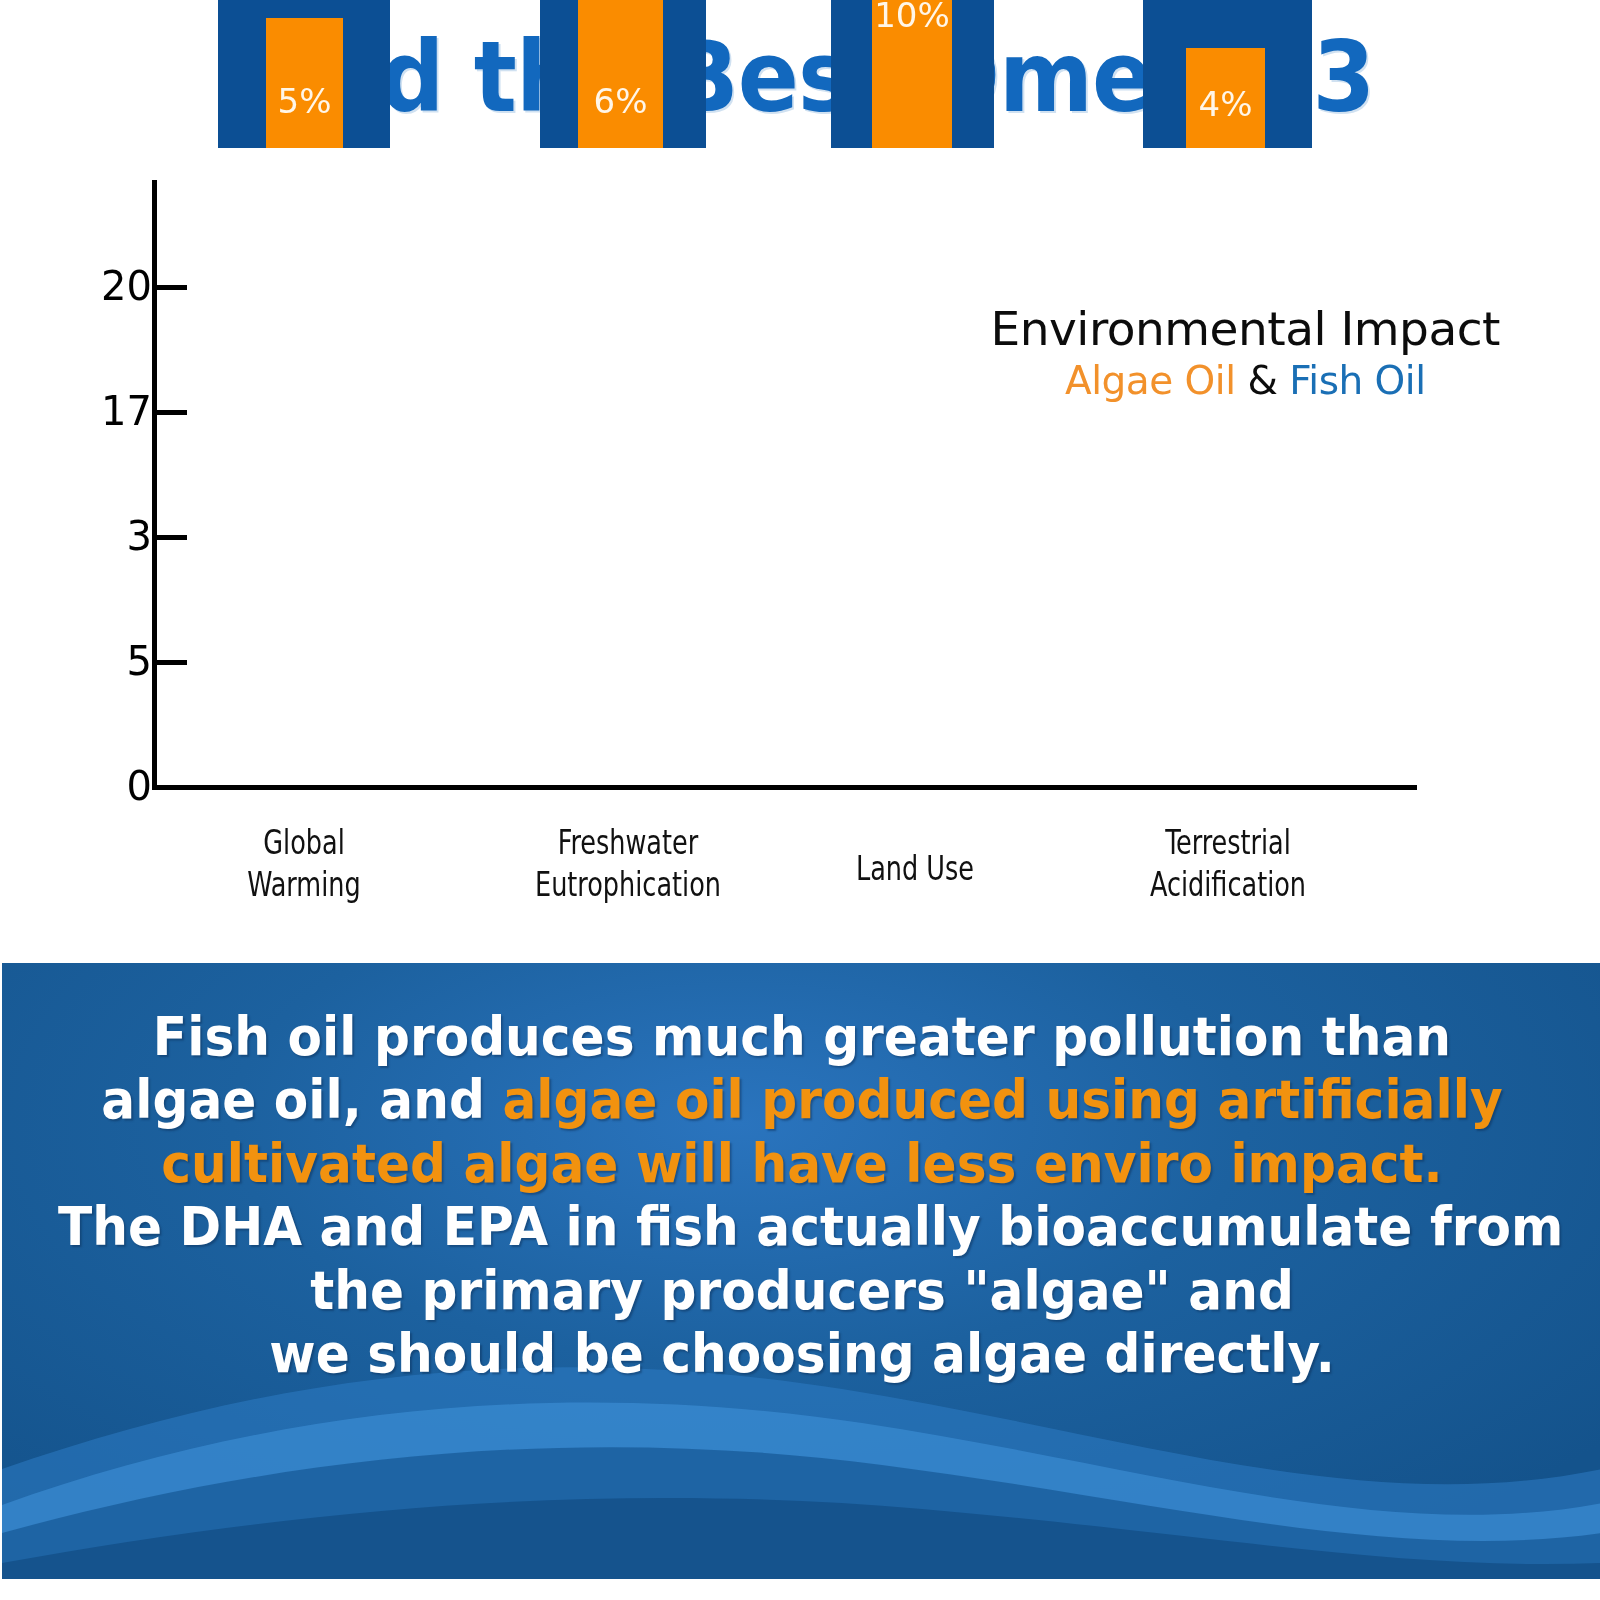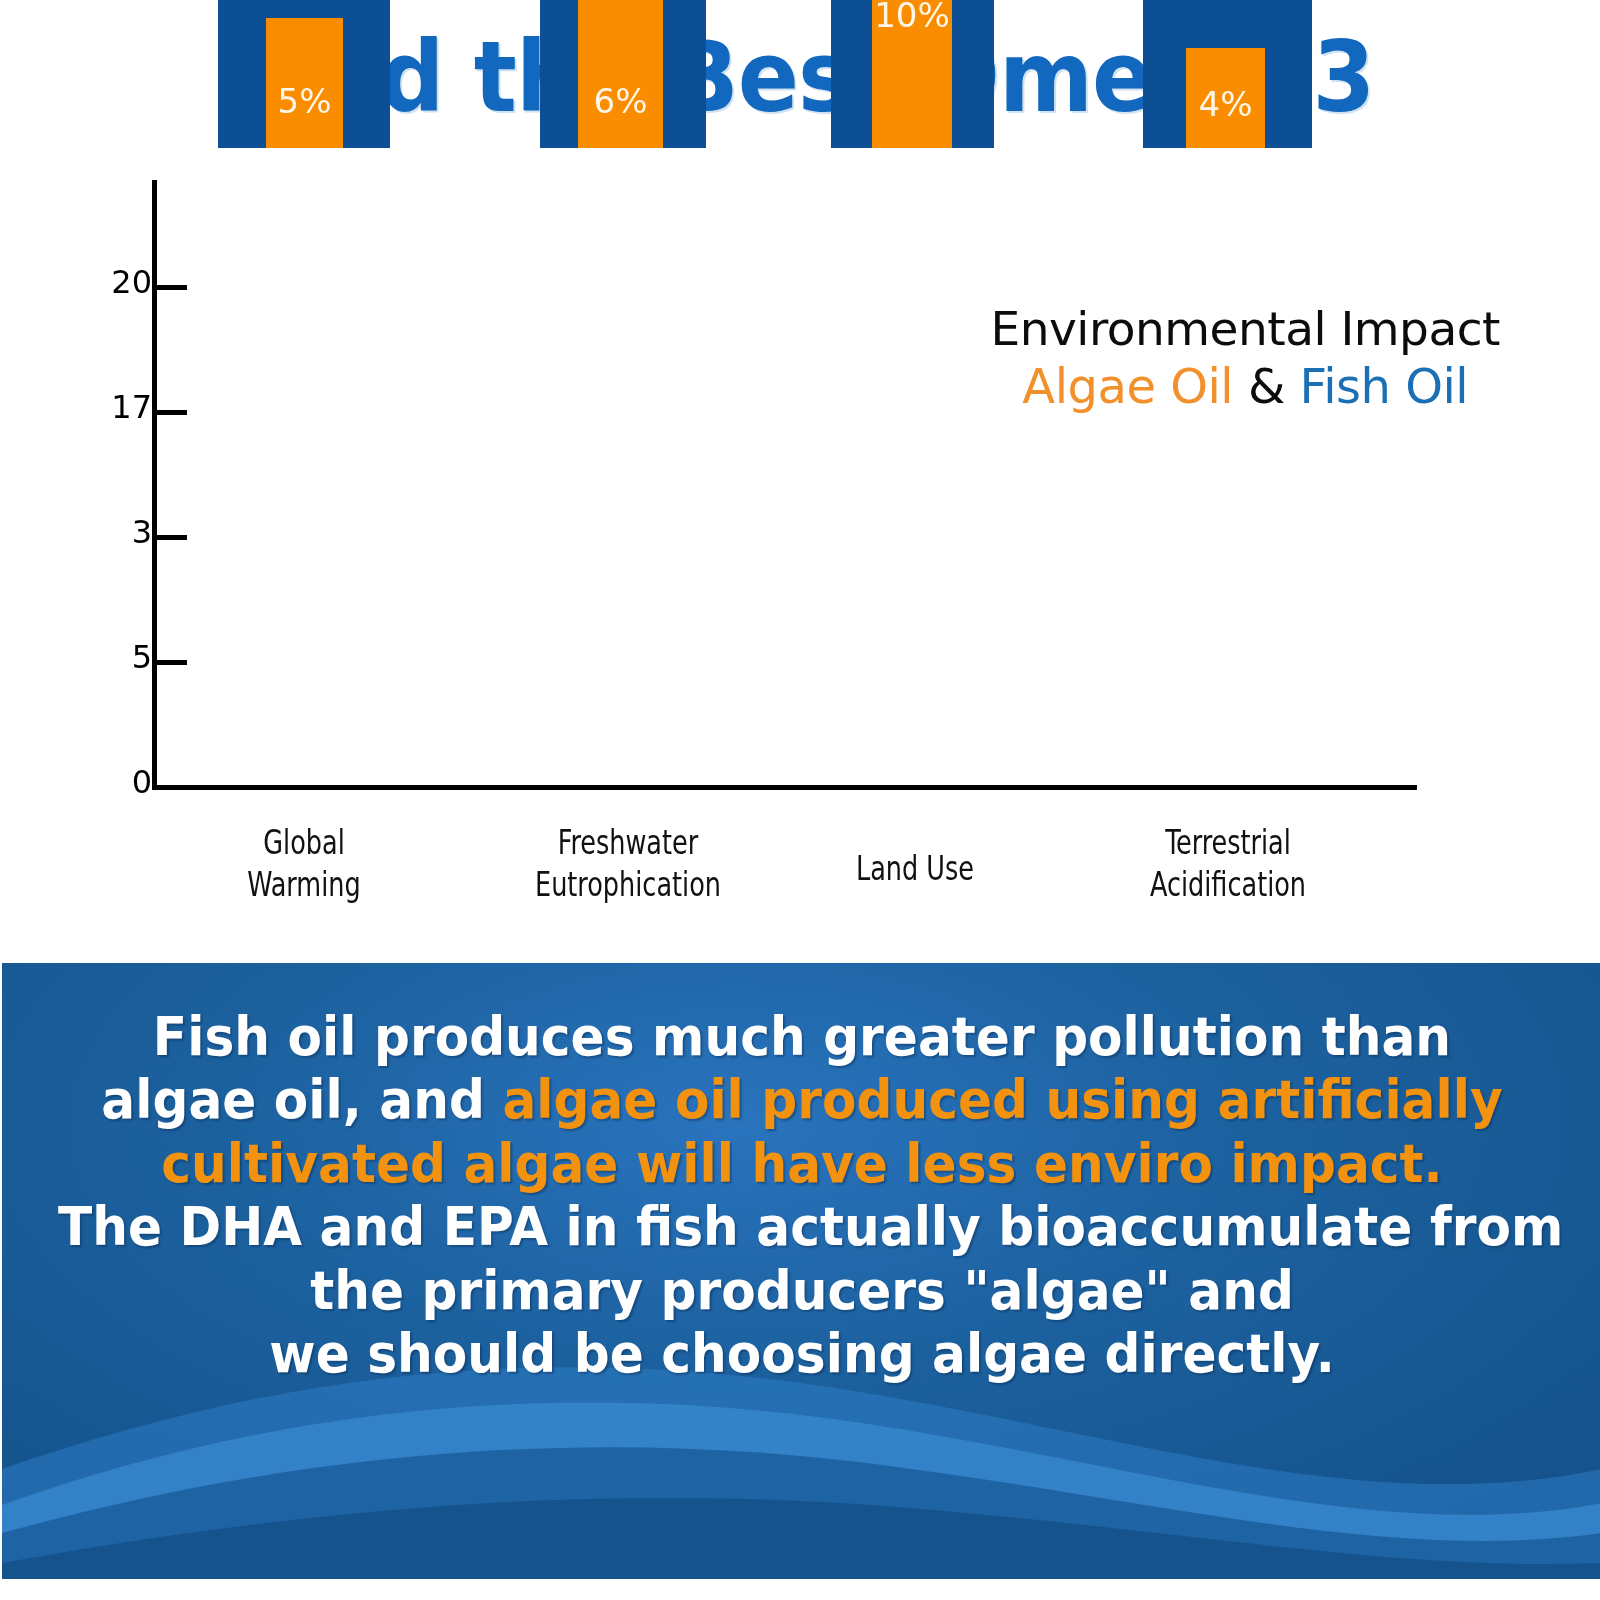--- a/index.html
+++ b/index.html
@@ -30,21 +30,21 @@
   .chart-wrap { position: absolute; left: 0; top: 0; width: 1600px; height: 960px; }
 
   .axis-y { position: absolute; left: 152px; top: 180px; width: 5px; height: 610px; background: #000; }
   .axis-x { position: absolute; left: 152px; top: 785px; width: 1265px; height: 5px; background: #000; }
 
   .ytick { position: absolute; left: 155px; width: 32px; height: 5px; background: #000; }
   .ylabel {
     position: absolute; right: 1448px; width: 70px;
     text-align: right;
     font-family: "DejaVu Sans", sans-serif;
-    font-size: 32px; color: #000; font-weight: 500;
+    font-size: 40px; color: #000; font-weight: 500;
   }
 
   .bar-group { position: absolute; bottom: 0; }
   .bar-blue {
     position: absolute; bottom: 0; left: 0;
     background: #0C4F94;
   }
   .bar-orange {
     position: absolute; bottom: 0;
     background: #FA8C00;
@@ -70,21 +70,21 @@
 
   
   .legend { position: absolute; right: 100px; top: 300px; text-align: center; }
   .legend-l1 {
     font-family: "DejaVu Sans", sans-serif;
     font-size: 47px; color: #0c0c0c; line-height: 1.22;
     letter-spacing: -0.5px;
   }
   .legend-l2 {
     font-family: "DejaVu Sans", sans-serif;
-    font-size: 48px; line-height: 1.22; letter-spacing: -0.5px;
+    font-size: 39px; line-height: 1.22; letter-spacing: -0.5px;
   }
   .lg-algae { color: #F2912B; }
   .lg-amp   { color: #0c0c0c; }
   .lg-fish  { color: #1A6FB5; }
 
   
   .panel {
     position: absolute; left: 2px; top: 963px; width: 1600px; height: 616px;
     background:
       radial-gradient(ellipse 1100px 520px at 46% 26%, #2A74BE 0%, #1C619F 46%, #14538C 100%);

